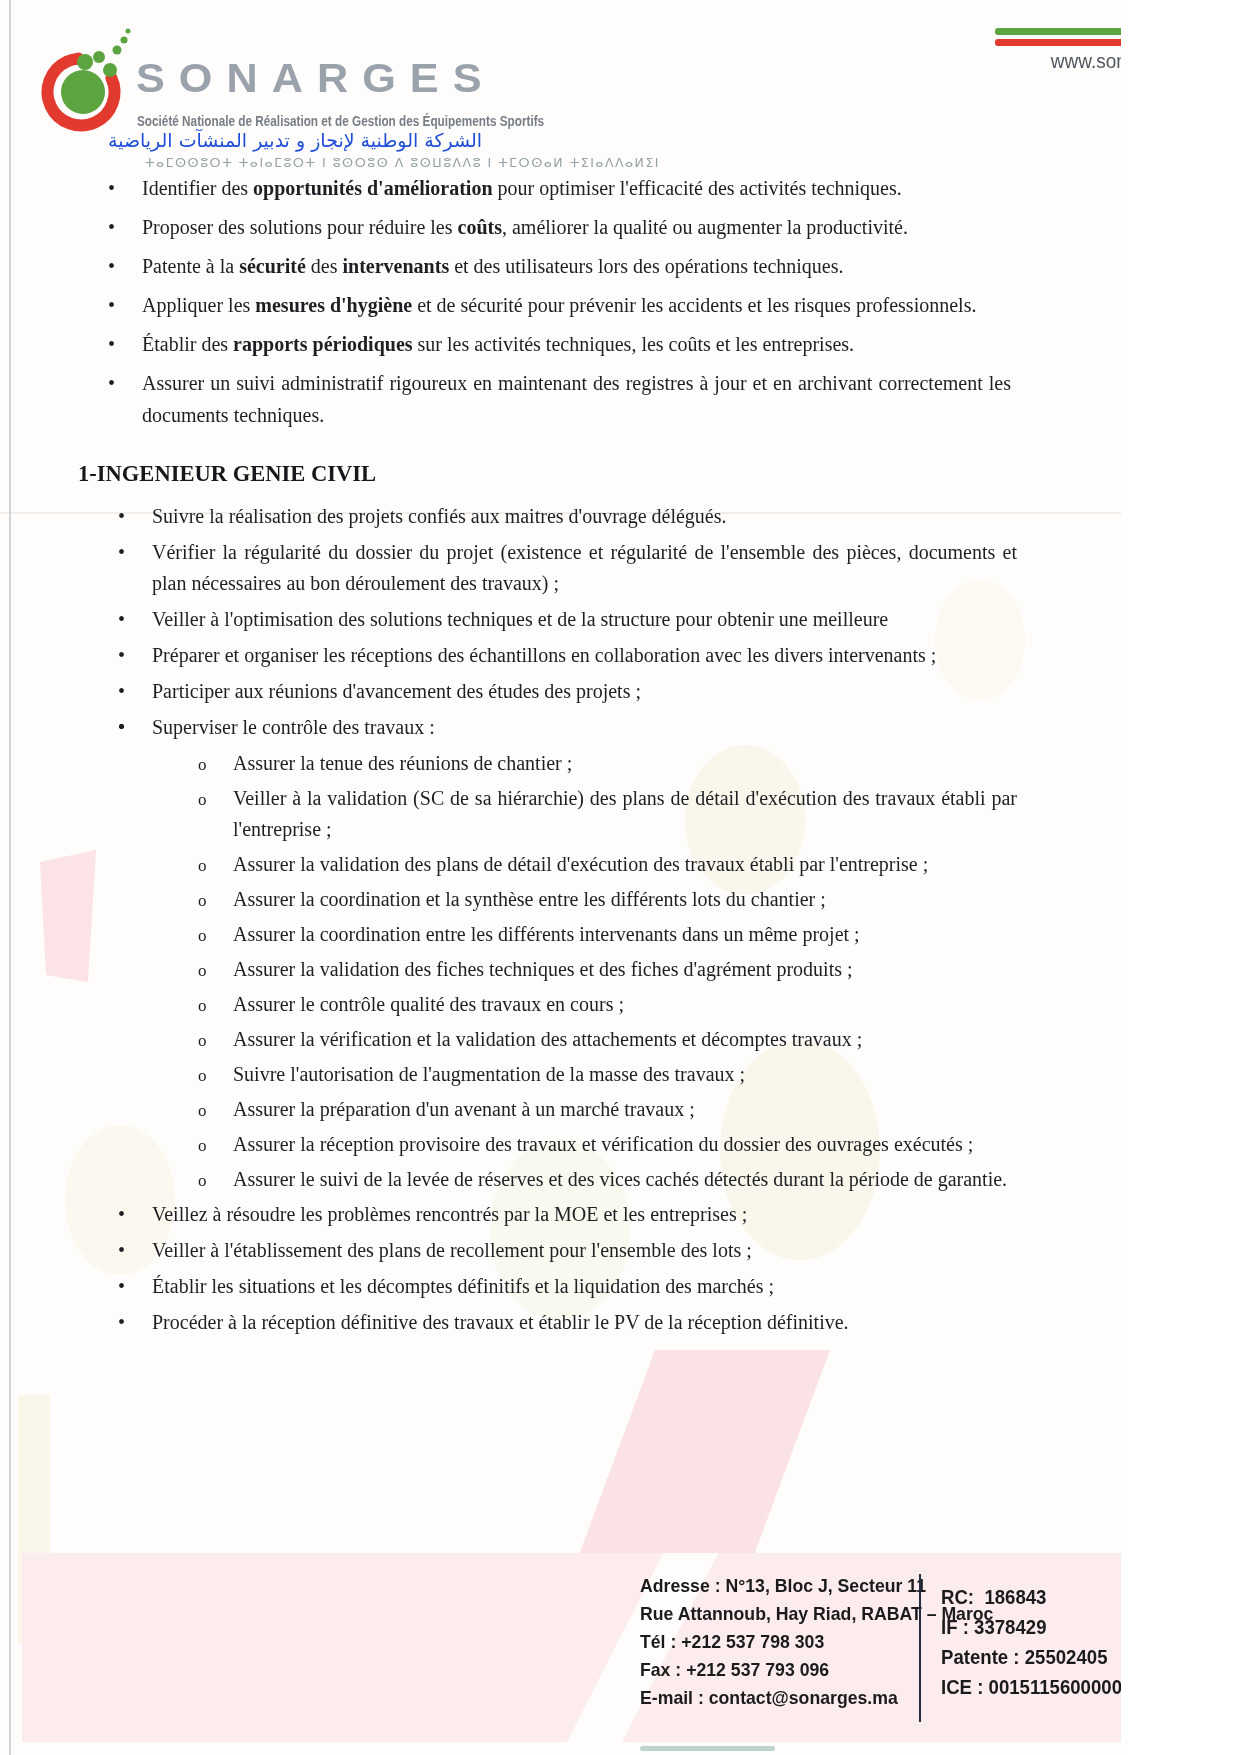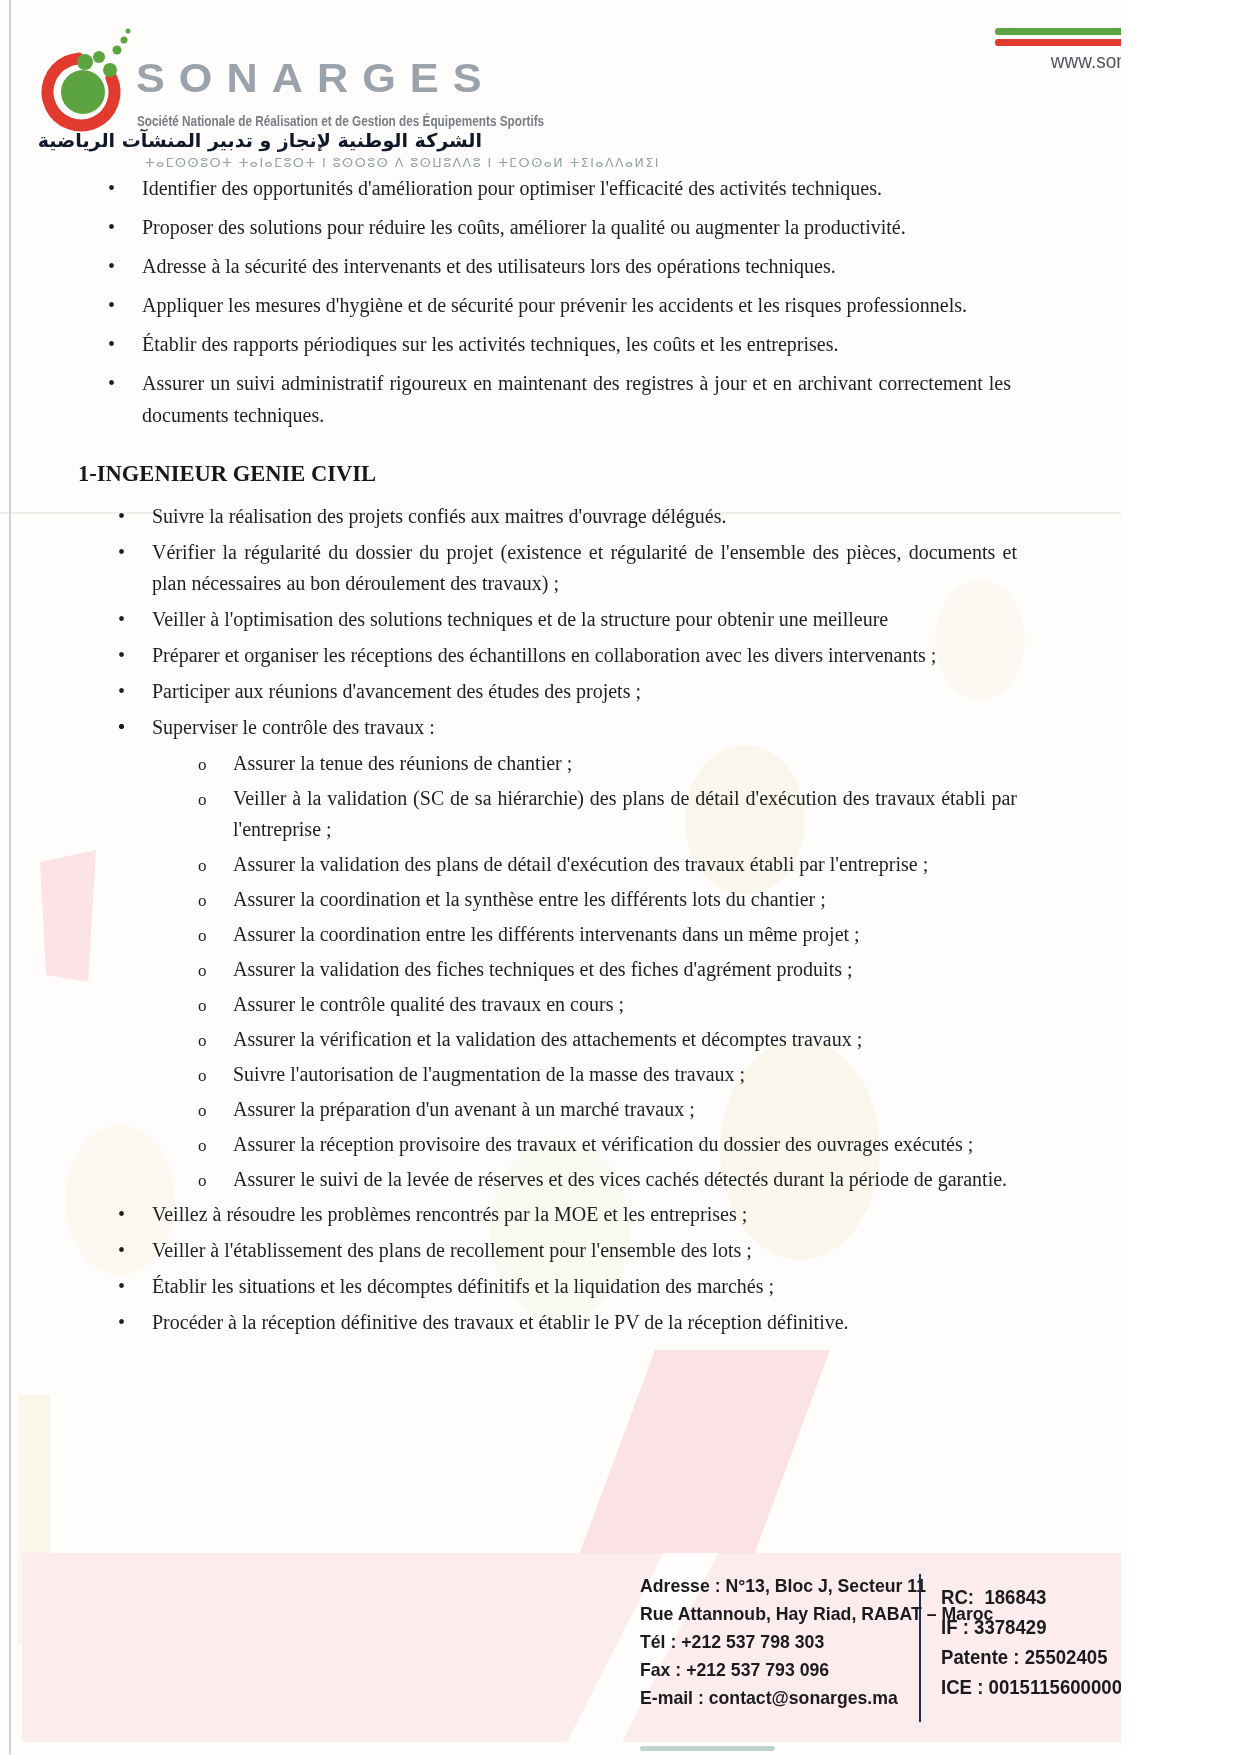--- a/index.html
+++ b/index.html
@@ -15,33 +15,33 @@
                 background:rgba(110,165,150,.45);z-index:5;}
 
   
   .logo-svg{position:absolute;left:38px;top:26px;z-index:1;overflow:visible;}
   .brand{position:absolute;left:136px;top:56px;z-index:1;font-family:"Liberation Sans",sans-serif;
          font-weight:700;font-size:40px;letter-spacing:13px;color:#9aa2ac;
          transform:scaleX(1.08);transform-origin:left;white-space:nowrap;}
   .tag-fr{position:absolute;left:137px;top:113px;z-index:1;font-family:"Liberation Sans",sans-serif;
           font-weight:700;font-size:14px;color:#767d85;transform:scaleX(.84);transform-origin:left;white-space:nowrap;}
   .tag-ar{position:absolute;left:137px;top:129px;width:345px;z-index:1;direction:rtl;text-align:left;
-          font-family:"DejaVu Sans",sans-serif;font-size:19px;color:#0f172a;white-space:nowrap;font-weight:bold;}
+          font-family:"DejaVu Sans",sans-serif;font-size:19px;color:#1d4ed8;white-space:nowrap;}
   .tag-tif{position:absolute;left:137px;top:155px;z-index:1;font-family:"DejaVu Sans",sans-serif;
            font-size:12.5px;color:#93a2a6;letter-spacing:1.5px;white-space:nowrap;margin-left:8px;}
   .bar-green{position:absolute;left:995px;top:28px;width:211px;height:7px;background:#5ca43f;border-radius:3px;z-index:1;}
   .bar-red{position:absolute;left:995px;top:39px;width:211px;height:7px;background:#e23a2e;border-radius:3px;z-index:1;}
   .website{position:absolute;left:995px;top:50px;width:211px;text-align:right;z-index:1;
            font-family:"Liberation Sans",sans-serif;font-size:20px;color:#4f565e;
            transform:scaleX(.95);transform-origin:right;}
 
   
   .content{position:absolute;left:0;right:0;top:172px;z-index:1;}
   .li{position:relative;font-size:20px;line-height:32px;text-align:justify;text-align-last:left;-moz-text-align-last:left;}
-  .li b{font-weight:400;}
+  .li b{font-weight:700;}
   .marker{position:absolute;top:0;}
   .intro .li{padding:0 110px 0 142px;margin:0 0 7px 0;}
   .intro .li .marker{left:108px;}
   .section .li{padding:0 104px 0 152px;margin:0 0 5px 0;line-height:31px;}
   .section .li .marker{left:118px;}
   .section .li.lvl2{padding-left:233px;margin-bottom:4px;}
   .section .li.lvl2 .marker{left:198px;font-size:17px;top:1px;}
   .section-title{margin:30px 0 14px 78px;font-size:23px;font-weight:700;color:#17181c;
                  font-family:"Liberation Serif",serif;transform:scaleX(.98);transform-origin:left;}
 
@@ -92,21 +92,21 @@
   <div class="tag-ar">الشركة الوطنية لإنجاز و تدبير المنشآت الرياضية</div>
   <div class="tag-tif">ⵜⴰⵎⵙⵙⵓⵔⵜ ⵜⴰⵏⴰⵎⵓⵔⵜ ⵏ ⵓⵙⵔⵓⵙ ⴷ ⵓⵙⵡⵓⴷⴷⵓ ⵏ ⵜⵎⵔⵙⴰⵍ ⵜⵉⵏⴰⴷⴷⴰⵍⵉⵏ</div>
   <div class="bar-green"></div>
   <div class="bar-red"></div>
   <div class="website">www.sonarges.ma</div>
 
   <main class="content">
     <div class="list intro">
         <div class="li"><span class="marker">•</span><span><span>Identifier des </span><b>opportunités d'amélioration</b><span> pour optimiser l'efficacité des activités techniques.</span></span></div>
         <div class="li"><span class="marker">•</span><span><span>Proposer des solutions pour réduire les </span><b>coûts</b><span>, améliorer la qualité ou augmenter la productivité.</span></span></div>
-        <div class="li"><span class="marker">•</span><span><span>Adresse à la </span><b>sécurité</b><span> des </span><b>intervenants</b><span> et des utilisateurs lors des opérations techniques.</span></span></div>
+        <div class="li"><span class="marker">•</span><span><span>Patente à la </span><b>sécurité</b><span> des </span><b>intervenants</b><span> et des utilisateurs lors des opérations techniques.</span></span></div>
         <div class="li"><span class="marker">•</span><span><span>Appliquer les </span><b>mesures d'hygiène</b><span> et de sécurité pour prévenir les accidents et les risques professionnels.</span></span></div>
         <div class="li"><span class="marker">•</span><span><span>Établir des </span><b>rapports périodiques</b><span> sur les activités techniques, les coûts et les entreprises.</span></span></div>
         <div class="li"><span class="marker">•</span><span><span>Assurer un suivi administratif rigoureux en maintenant des registres à jour et en archivant correctement les documents techniques.</span></span></div>
       </div>
     <h2 class="section-title">1-INGENIEUR GENIE CIVIL</h2>
     <div class="list section">
         <div class="li"><span class="marker">•</span><span><span>Suivre la réalisation des projets confiés aux maitres d'ouvrage délégués.</span></span></div>
         <div class="li"><span class="marker">•</span><span><span>Vérifier la régularité du dossier du projet (existence et régularité de l'ensemble des pièces, documents et plan nécessaires au bon déroulement des travaux) ;</span></span></div>
         <div class="li"><span class="marker">•</span><span><span>Veiller à l'optimisation des solutions techniques et de la structure pour obtenir une meilleure</span></span></div>
         <div class="li"><span class="marker">•</span><span><span>Préparer et organiser les réceptions des échantillons en collaboration avec les divers intervenants ;</span></span></div>

